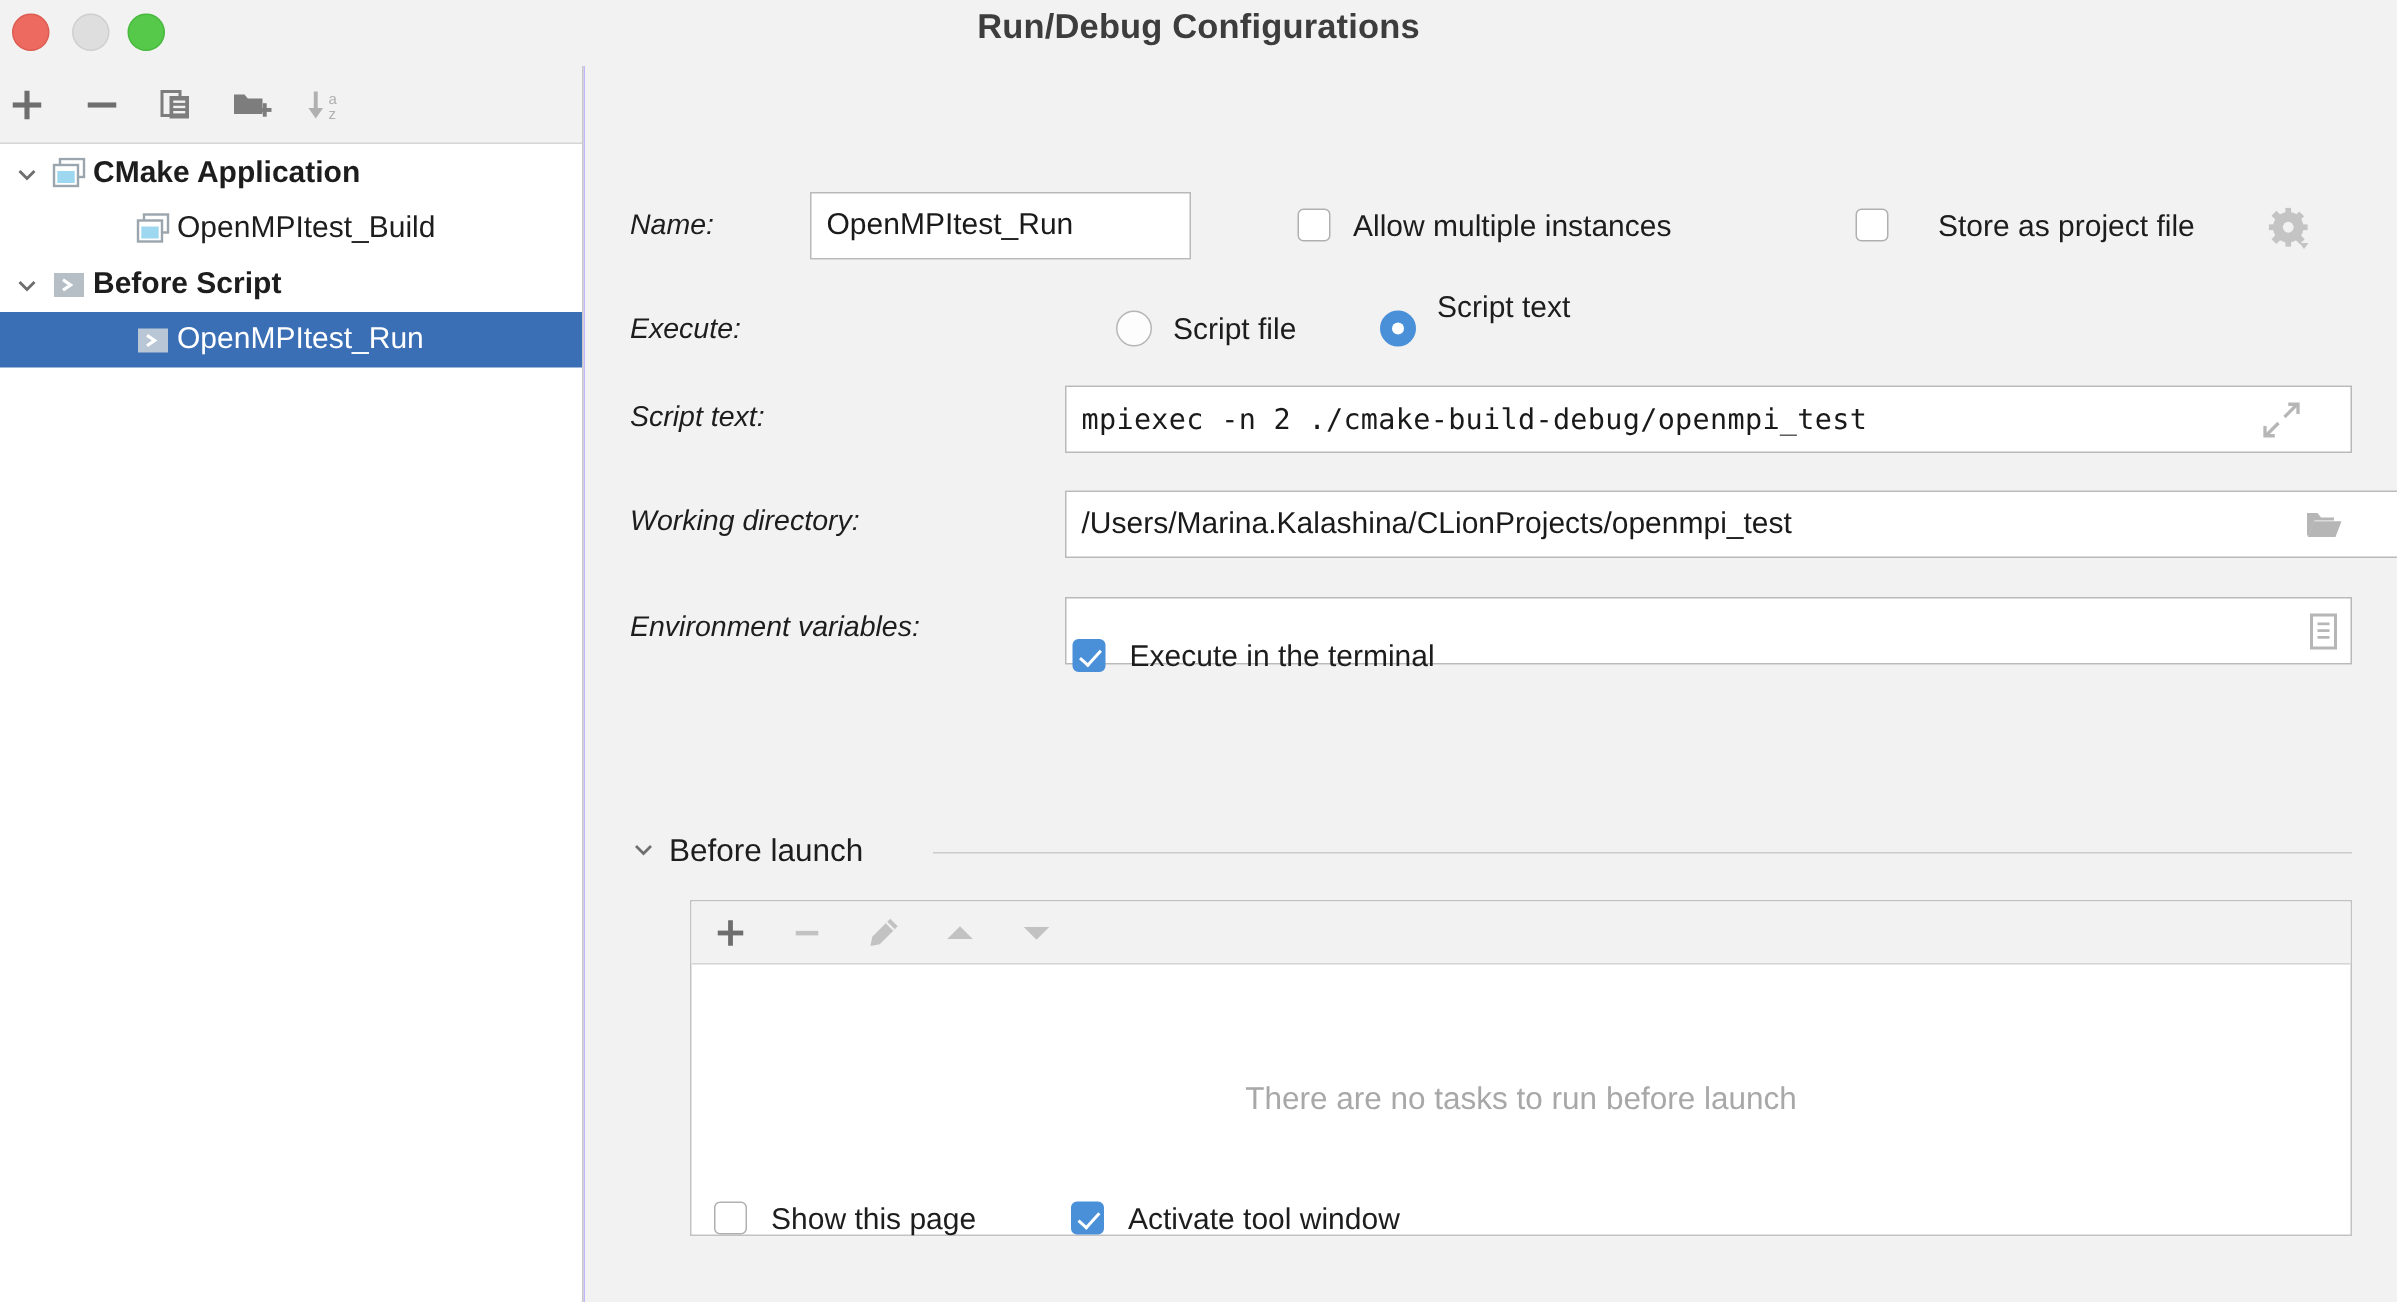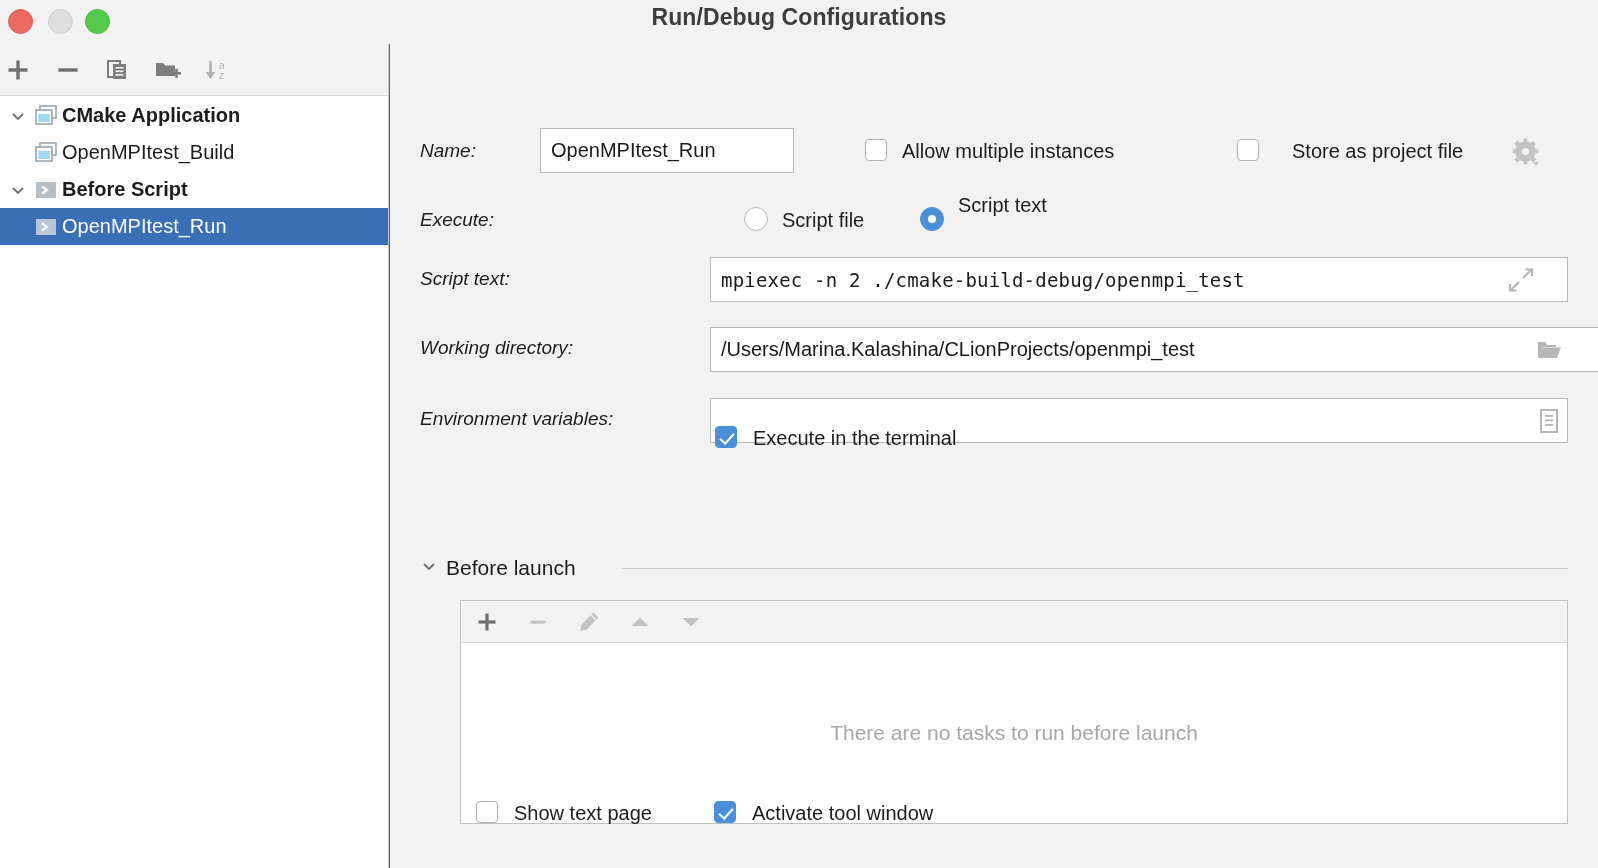--- a/index.html
+++ b/index.html
@@ -9,21 +9,21 @@
     overflow: hidden;
     background: #f2f2f2;
     font-family: "Liberation Sans", sans-serif;
     -webkit-font-smoothing: antialiased;
   }
 
   
   #window {
     position: relative;
     width: 1598px; height: 868px;
-    background: #c2410c;
+    background: #c4b5fd;
   }
   #titlebar {
     position: absolute; left: 0; top: 0;
     width: 1598px; height: 44px;
     background: #f2f2f2;
   }
   .traffic {
     position: absolute; top: 9px;
     width: 25px; height: 25px;
     border-radius: 50%;
@@ -87,21 +87,21 @@
     width: 28px; height: 100%;
     display: flex; align-items: center; justify-content: center;
     flex: none;
   }
   .tree-label {
     font-size: 20px;
     color: #1d1d1d;
     padding-left: 2px;
   }
   .tree-label.group { font-weight: bold; }
-  .tree-row.indent { padding-left: 32px; }
+  .tree-row.indent { padding-left: 88px; }
 
   
   #right-panel {
     position: absolute; left: 390px; top: 44px;
     width: 1208px; height: 824px;
     background: #f2f2f2;
   }
 
   .form-label {
     position: absolute;
@@ -433,18 +433,18 @@
         <div class="bl-btn" style="left:214px;">
           <svg width="24" height="24" viewBox="0 0 24 24" aria-hidden="true">
             <path d="M3.5 8 L12 16.5 L20.5 8 Z" fill="#c2c2c2"></path>
           </svg>
         </div>
       </div>
       <div id="bl-empty">There are no tasks to run before launch</div>
     </div>
 
     <div class="cbox" style="left:86px; top:757px;"></div>
-    <div class="cb-label" style="left:124px; top:758px;">Show text page</div>
+    <div class="cb-label" style="left:124px; top:758px;">Show this page</div>
 
     <div class="cbox checked" style="left:324px; top:757px;"></div>
     <div class="cb-label" style="left:362px; top:758px;">Activate tool window</div>
   </div>
 </div>
 
 </body></html>

